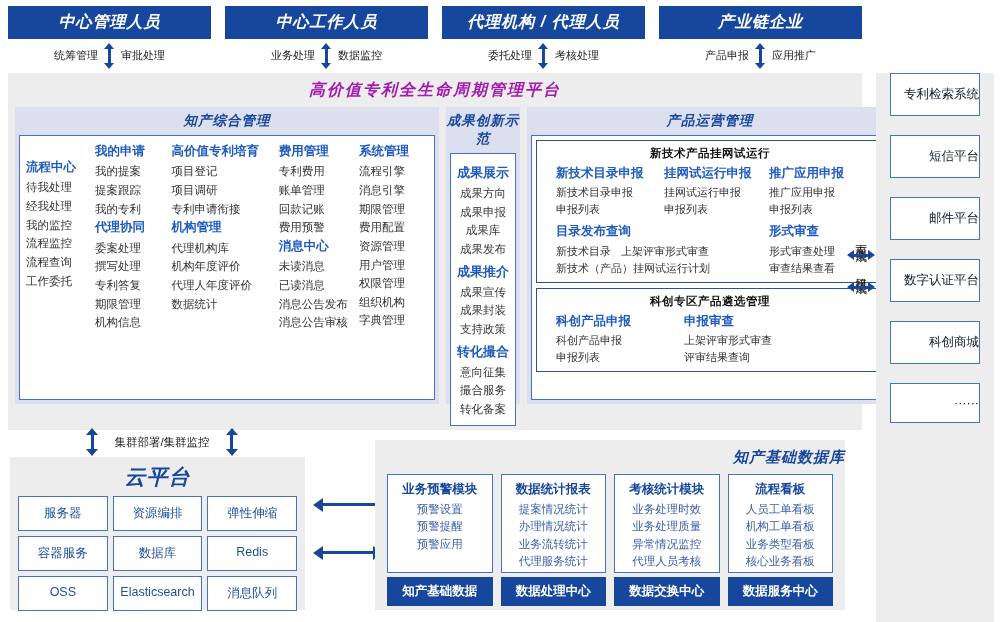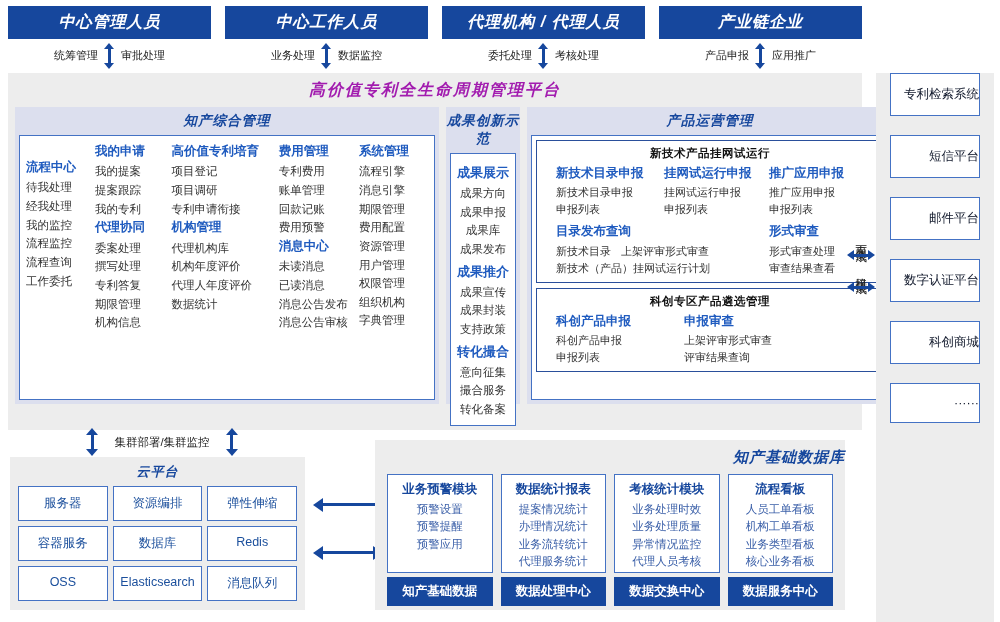--- a/index.html
+++ b/index.html
@@ -137,21 +137,21 @@
   .cluster-text{font-size:11.5px;color:#222;white-space:nowrap;}
   .vdbl2{display:inline-block;width:12px;height:28px;position:relative;}
   .vdbl2::before{content:"";position:absolute;left:4.5px;top:5px;width:3px;height:18px;background:#16479d;}
   .vdbl2::after{content:"";position:absolute;left:0;top:0;width:0;height:0;
     border-left:6px solid transparent;border-right:6px solid transparent;border-bottom:7px solid #16479d;}
   .vdbl2 i{position:absolute;left:0;bottom:0;width:0;height:0;
     border-left:6px solid transparent;border-right:6px solid transparent;border-top:7px solid #16479d;}
 
   
   .cloud{position:absolute;left:10px;top:457px;width:295px;height:153px;background:#ededed;}
-  .cloud-title{text-align:center;font-size:13px;font-weight:bold;font-style:italic;color:#16479d;
+  .cloud-title{text-align:center;font-size:21px;font-weight:bold;font-style:italic;color:#16479d;
     letter-spacing:1px;padding:6px 0 5px;border-radius:15px;}
   .cloud-grid{display:grid;grid-template-columns:repeat(3,1fr);gap:5px;padding:0 8px 8px;}
   .cloud-cell{border:1.5px solid #4472c4;background:#fff;color:#1b4f9c;font-size:12.5px;
     text-align:center;padding:8px 0;white-space:nowrap;overflow:hidden;}
 
   
   .link-left{position:absolute;left:313px;top:497px;width:70px;height:16px;}
   .link-left::before{content:"";position:absolute;top:6px;left:8px;width:62px;height:3px;background:#16479d;}
   .link-left::after{content:"";position:absolute;left:0;top:1px;width:0;height:0;
     border-top:7.5px solid transparent;border-bottom:7.5px solid transparent;border-right:10px solid #16479d;}

